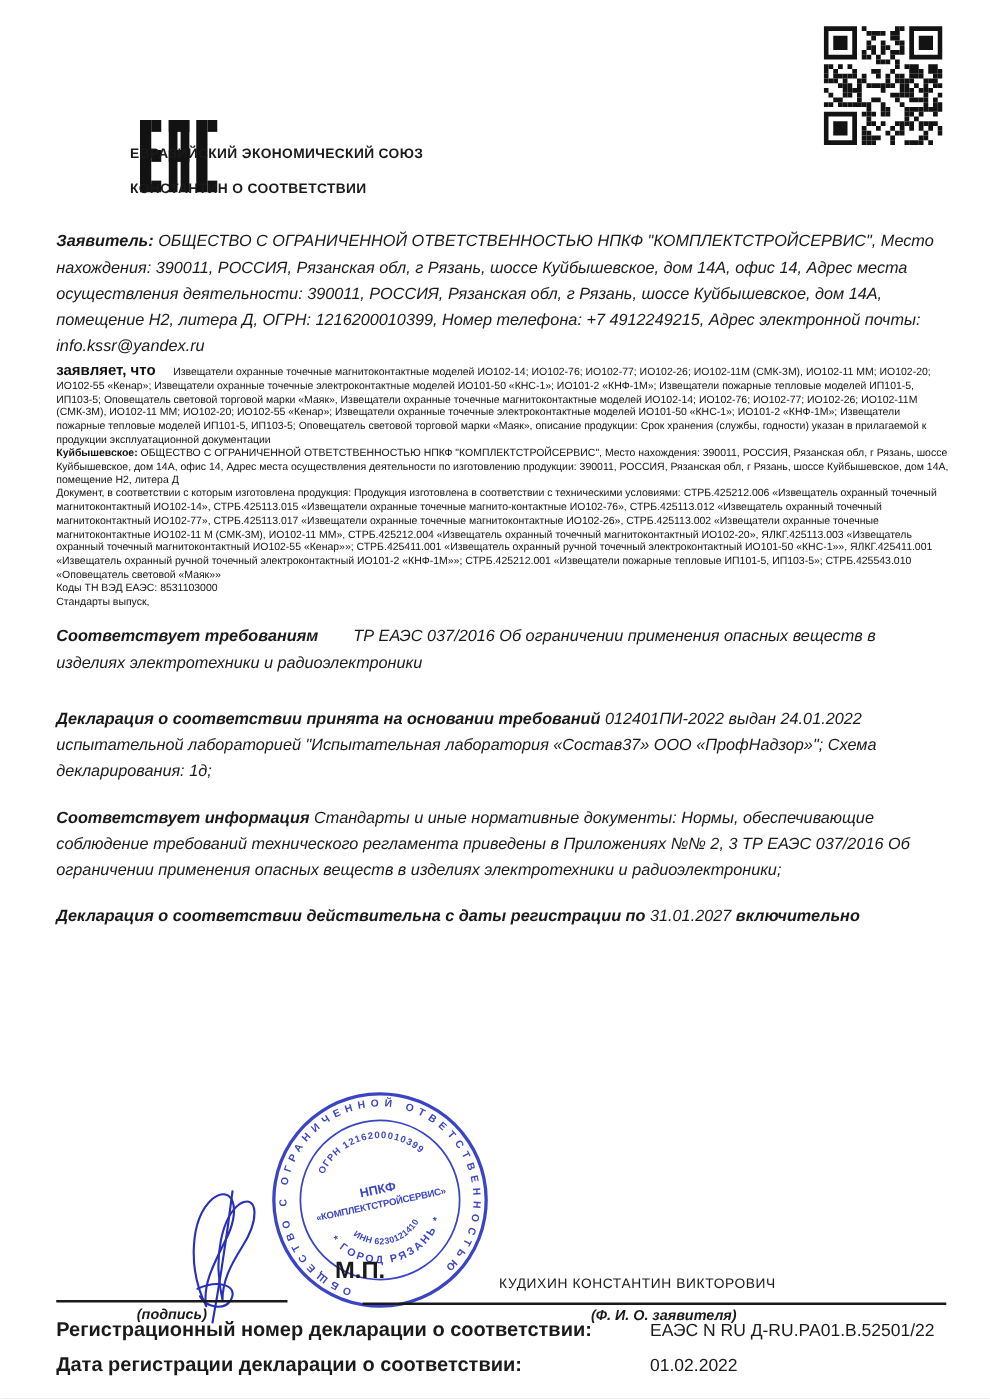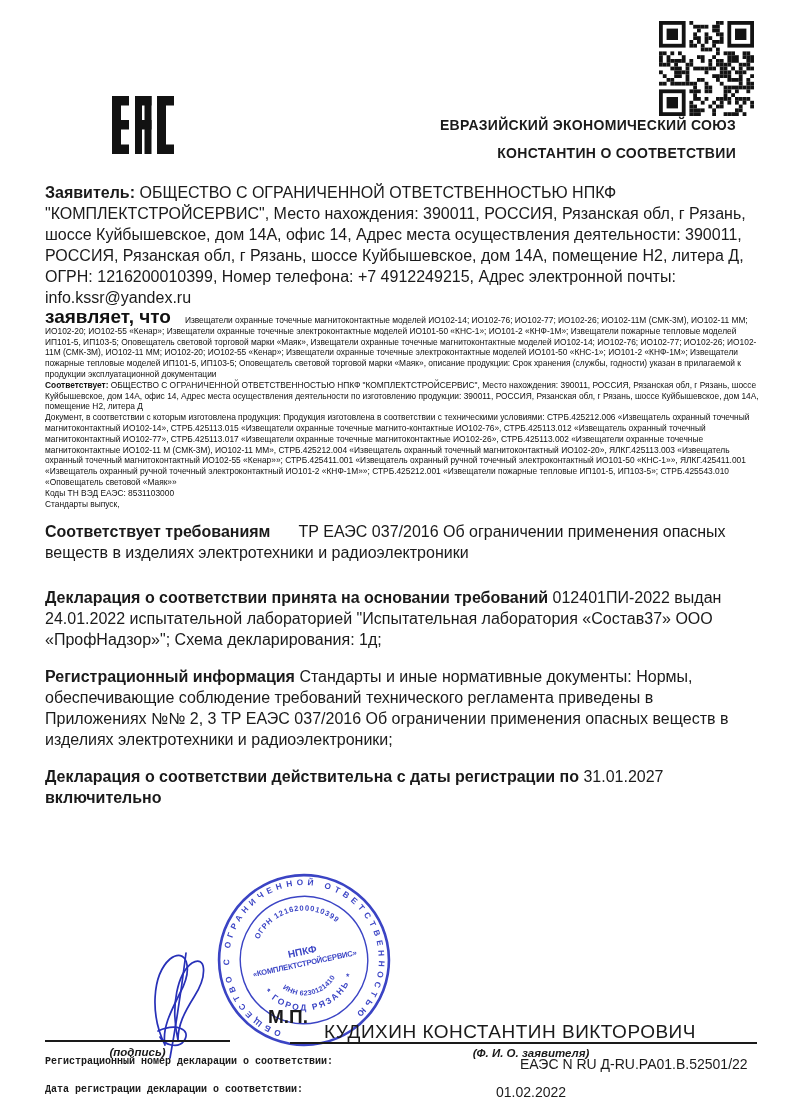--- a/index.html
+++ b/index.html
@@ -2,34 +2,34 @@
 <html><head>
 <meta charset="utf-8">
 <style>
   html,body{margin:0;padding:0;background:#e8e8e8;}
   .page{
     position:relative;width:792px;height:1119px;background:#ffffff;
     font-family:"Liberation Sans","DejaVu Sans",sans-serif;color:#1a1a1a;
     overflow:hidden;margin:0 auto;box-shadow:0 0 4px rgba(0,0,0,.2);
   }
   .abs{position:absolute;}
-  .hdr-title{left:136px;width:600px;text-align:right;font-weight:bold;font-size:14px;letter-spacing:.3px;}
+  .hdr-title{left:104px;width:600px;text-align:left;font-weight:bold;font-size:11px;letter-spacing:.3px;}
   .col{left:45px;top:182px;width:714px;}
-  .para{margin:0;font-size:16px;line-height:21px;}
+  .para{margin:0;font-size:13px;line-height:21px;font-style:italic;}
   .para b{font-weight:bold;}
   .small-block{margin-top:4px;}
   .small{margin:0;font-size:8.4px;line-height:10.8px;color:#111;}
-  .declares-label{font-size:19px;font-weight:bold;margin-right:14px;}
+  .declares-label{font-size:12px;font-weight:bold;margin-right:14px;}
   .gap12{margin-top:12px;} .gap20{margin-top:16px;} .gap26{margin-top:24px;}
   .lbl-gap{margin-right:28px;}
   .sig-line{border-bottom:2px solid #1a1a1a;height:0;}
   .caption{font-size:11.5px;font-weight:bold;text-align:center;font-style:italic;}
-  .fio-name{font-size:19px;text-align:center;letter-spacing:.5px;}
+  .fio-name{font-size:11px;text-align:center;letter-spacing:.5px;}
   .mp{font-size:19px;font-weight:bold;}
-  .reg-label{font-size:10px;font-weight:bold;font-family:Liberation Mono, monospace;}
+  .reg-label{font-size:16px;font-weight:bold;}
   .reg-value{font-size:14px;}
   
   .stamp-wrap{left:212px;top:868px;width:184px;height:184px;transform:rotate(-12deg);opacity:.92;}
   .stamp-ring{fill:none;stroke:#2b35c0;}
   .st-outer{font-size:8.2px;font-weight:bold;letter-spacing:4.1px;fill:#2b35c0;}
   .st-ogrn{font-size:7.5px;font-weight:bold;letter-spacing:.8px;fill:#2b35c0;}
   .st-inn{font-size:7px;font-weight:bold;letter-spacing:.3px;fill:#2b35c0;}
   .st-city{font-size:8.5px;font-weight:bold;letter-spacing:2px;fill:#2b35c0;}
   .st-c1{font-size:10px;font-weight:bold;fill:#2b35c0;text-anchor:middle;}
   .st-c2{font-size:7.6px;font-weight:bold;fill:#2b35c0;text-anchor:middle;letter-spacing:-.2px;}
@@ -291,31 +291,31 @@
 
   <div class="abs hdr-title" style="top:117px">ЕВРАЗИЙСКИЙ ЭКОНОМИЧЕСКИЙ СОЮЗ</div>
   <div class="abs hdr-title" style="top:145px">КОНСТАНТИН О СООТВЕТСТВИИ</div>
 
   <div class="abs col">
 
     <p class="para"><b>Заявитель:</b> <span>ОБЩЕСТВО С ОГРАНИЧЕННОЙ ОТВЕТСТВЕННОСТЬЮ НПКФ "КОМПЛЕКТСТРОЙСЕРВИС", Место нахождения: 390011, РОССИЯ, Рязанская обл, г Рязань, шоссе Куйбышевское, дом 14А, офис 14, Адрес места осуществления деятельности: 390011, РОССИЯ, Рязанская обл, г Рязань, шоссе Куйбышевское, дом 14А, помещение Н2, литера Д, ОГРН: 1216200010399, Номер телефона: +7 4912249215, Адрес электронной почты: info.kssr@yandex.ru</span></p>
 
     <div class="small-block">
       <p class="small"><b class="declares-label">заявляет, что</b><span>Извещатели охранные точечные магнитоконтактные моделей ИО102-14; ИО102-76; ИО102-77; ИО102-26; ИО102-11М (СМК-3М), ИО102-11 ММ; ИО102-20; ИО102-55 «Кенар»; Извещатели охранные точечные электроконтактные  моделей ИО101-50 «КНС-1»; ИО101-2 «КНФ-1М»; Извещатели пожарные тепловые моделей ИП101-5, ИП103-5; Оповещатель световой торговой марки «Маяк», Извещатели охранные точечные магнитоконтактные моделей ИО102-14; ИО102-76; ИО102-77; ИО102-26; ИО102-11М (СМК-3М), ИО102-11 ММ; ИО102-20; ИО102-55 «Кенар»; Извещатели охранные точечные электроконтактные  моделей ИО101-50 «КНС-1»; ИО101-2 «КНФ-1М»; Извещатели пожарные тепловые моделей ИП101-5, ИП103-5; Оповещатель световой торговой марки «Маяк», описание продукции: Срок хранения (службы, годности) указан в прилагаемой к продукции эксплуатационной документации</span></p>
-      <p class="small"><b>Соответствует:</b> <span>ОБЩЕСТВО С ОГРАНИЧЕННОЙ ОТВЕТСТВЕННОСТЬЮ НПКФ "КОМПЛЕКТСТРОЙСЕРВИС", Место нахождения: 390011, РОССИЯ, Рязанская обл, г Рязань, шоссе Куйбышевское, дом 14А, офис 14, Адрес места осуществления деятельности по изготовлению продукции: 390011, РОССИЯ, Рязанская обл, г Рязань, шоссе Куйбышевское, дом 14А, помещение Н2, литера Д</span></p>
+      <p class="small"><b>Куйбышевское:</b> <span>ОБЩЕСТВО С ОГРАНИЧЕННОЙ ОТВЕТСТВЕННОСТЬЮ НПКФ "КОМПЛЕКТСТРОЙСЕРВИС", Место нахождения: 390011, РОССИЯ, Рязанская обл, г Рязань, шоссе Куйбышевское, дом 14А, офис 14, Адрес места осуществления деятельности по изготовлению продукции: 390011, РОССИЯ, Рязанская обл, г Рязань, шоссе Куйбышевское, дом 14А, помещение Н2, литера Д</span></p>
       <p class="small">Документ, в соответствии с которым изготовлена продукция: Продукция изготовлена в соответствии с техническими условиями: СТРБ.425212.006 «Извещатель охранный точечный магнитоконтактный ИО102-14», СТРБ.425113.015 «Извещатели охранные точечные магнито-контактные ИО102-76», СТРБ.425113.012 «Извещатель охранный точечный магнитоконтактный ИО102-77», СТРБ.425113.017 «Извещатели охранные точечные магнитоконтактные ИО102-26», СТРБ.425113.002 «Извещатели охранные точечные магнитоконтактные ИО102-11 М (СМК-3М), ИО102-11 ММ», СТРБ.425212.004 «Извещатель охранный точечный магнитоконтактный ИО102-20», ЯЛКГ.425113.003 «Извещатель охранный точечный магнитоконтактный ИО102-55 «Кенар»»; СТРБ.425411.001 «Извещатель охранный ручной точечный электроконтактный ИО101-50 «КНС-1»», ЯЛКГ.425411.001 «Извещатель охранный ручной точечный электроконтактный ИО101-2 «КНФ-1М»»; СТРБ.425212.001 «Извещатели пожарные тепловые ИП101-5, ИП103-5»; СТРБ.425543.010 «Оповещатель световой «Маяк»»</p>
       <p class="small">Коды ТН ВЭД ЕАЭС: 8531103000</p>
       <p class="small">Стандарты выпуск,</p>
     </div>
 
     <p class="para gap12"><b class="lbl-gap">Соответствует требованиям</b><span>ТР ЕАЭС 037/2016 Об ограничении применения опасных веществ в изделиях электротехники и радиоэлектроники</span></p>
 
     <p class="para gap26"><b>Декларация о соответствии принята на основании требований</b> <span>012401ПИ-2022 выдан 24.01.2022  испытательной лабораторией "Испытательная лаборатория «Состав37» ООО «ПрофНадзор»"; Схема декларирования: 1д;</span></p>
 
-    <p class="para gap20"><b>Регистрационный информация</b> <span>Стандарты и иные нормативные документы: Нормы, обеспечивающие соблюдение требований технического регламента приведены в Приложениях №№ 2, 3 ТР ЕАЭС 037/2016 Об ограничении применения опасных веществ в изделиях электротехники и радиоэлектроники;</span></p>
+    <p class="para gap20"><b>Соответствует информация</b> <span>Стандарты и иные нормативные документы: Нормы, обеспечивающие соблюдение требований технического регламента приведены в Приложениях №№ 2, 3 ТР ЕАЭС 037/2016 Об ограничении применения опасных веществ в изделиях электротехники и радиоэлектроники;</span></p>
 
     <p class="para gap20"><b>Декларация о соответствии действительна с даты регистрации по</b> <span>31.01.2027</span> <b>включительно</b></p>
   </div>
 
   <svg class="abs stamp-wrap" viewBox="0 0 182 182" aria-hidden="true">
     <circle cx="91" cy="91" r="84" class="stamp-ring" stroke-width="2.6"></circle>
     <circle cx="91" cy="91" r="63" class="stamp-ring" stroke-width="1.4"></circle>
     <defs>
       <path id="arc-outer" d="M 54 155.1 A 74 74 0 1 1 128 155.1"></path>
       <path id="arc-ogrn" d="M 48.6 66.5 A 49 49 0 0 1 133.4 66.5"></path>
@@ -342,15 +342,15 @@
 
   <div class="abs mp" style="left:268px;top:1006px">М.П.</div>
 
   <div class="abs fio-name" style="left:290px;top:1021px;width:440px">КУДИХИН КОНСТАНТИН ВИКТОРОВИЧ</div>
   <div class="abs sig-line" style="left:290px;top:1042px;width:467px"></div>
   <div class="abs caption" style="left:401px;top:1047px;width:260px">(Ф. И. О. заявителя)</div>
 
   <div class="abs reg-label" style="left:45px;top:1056px">Регистрационный номер декларации о соответствии:</div>
   <div class="abs reg-value" style="left:520px;top:1056px">ЕАЭС N RU Д-RU.РА01.В.52501/22</div>
   <div class="abs reg-label" style="left:45px;top:1084px">Дата регистрации декларации о соответствии:</div>
-  <div class="abs reg-value" style="left:496px;top:1084px">01.02.2022</div>
+  <div class="abs reg-value" style="left:520px;top:1084px">01.02.2022</div>
 
 </div>
 
 </body></html>

